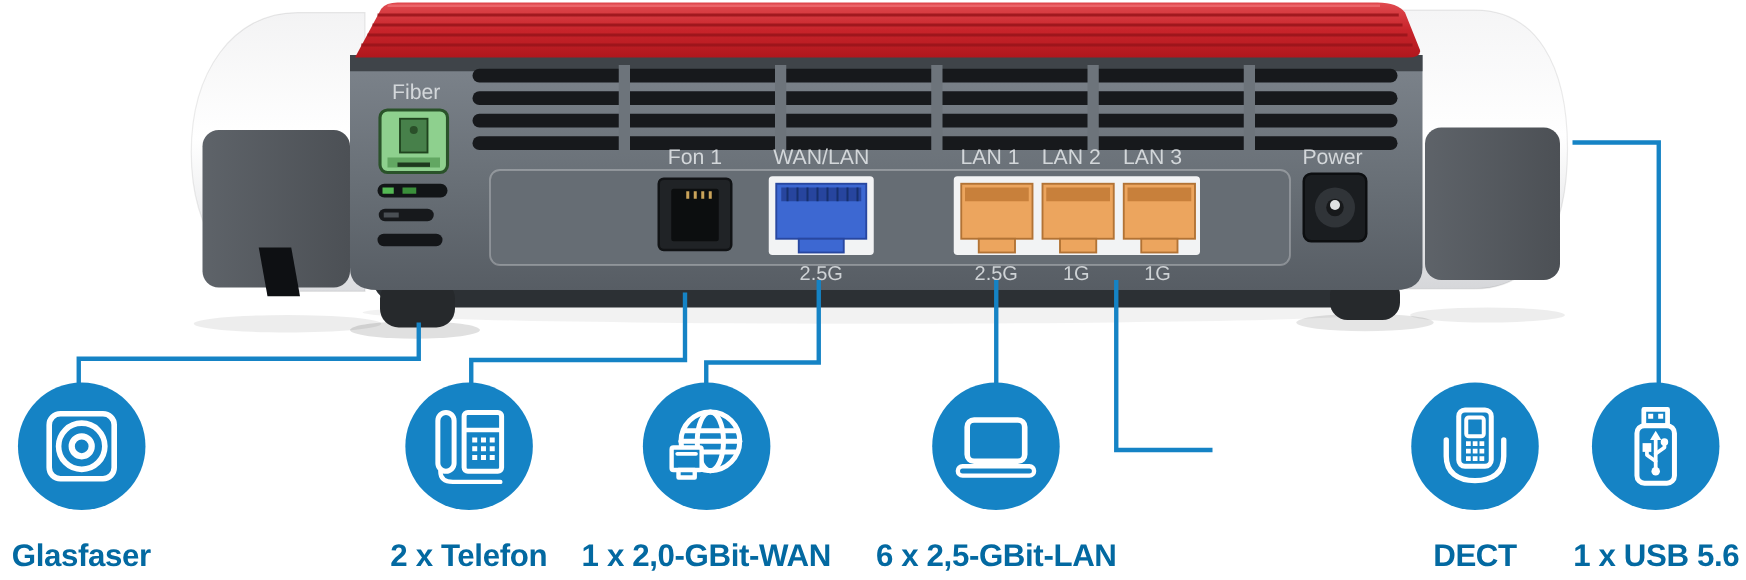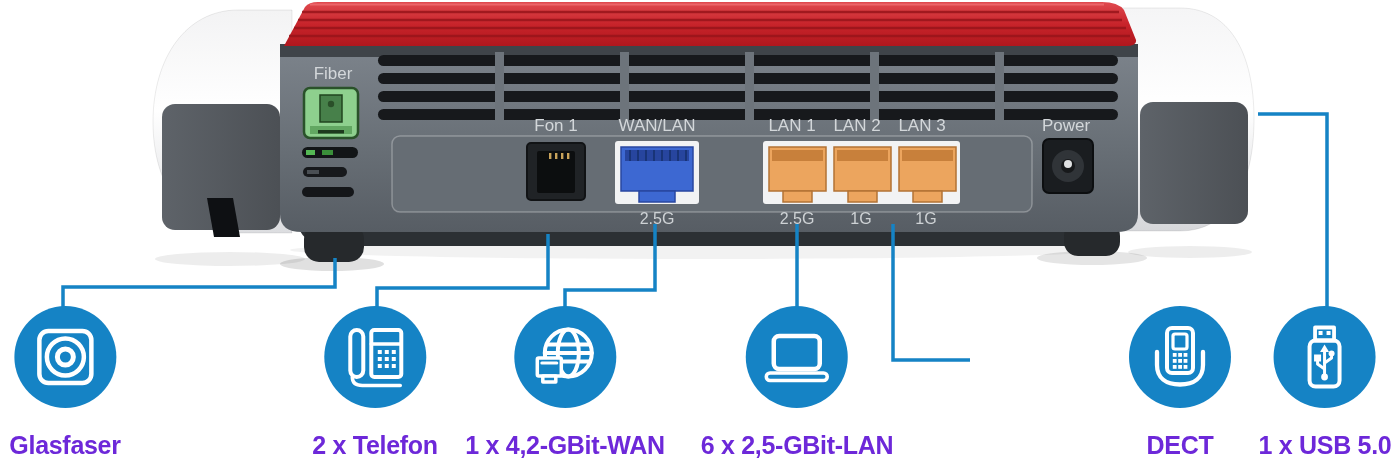--- a/index.html
+++ b/index.html
@@ -10,21 +10,21 @@
   }
   .stage svg{display:block;}
   .router-svg{position:absolute;left:0;top:0;z-index:1;}
   .lines-svg{position:absolute;left:0;top:0;z-index:2;}
   .feature{position:absolute;top:306px;transform:translateX(-50%);display:flex;flex-direction:column;align-items:center;z-index:3;}
   .feature .circle{
     width:102px;height:102px;border-radius:50%;background:#1583c5;
     display:flex;align-items:center;justify-content:center;flex:0 0 auto;
   }
   .feature .flabel{
-    margin-top:25px;font-size:25px;font-weight:bold;color:#6d28d9;
+    margin-top:25px;font-size:25px;font-weight:bold;color:#0369a1;
     letter-spacing:-0.3px;white-space:nowrap;line-height:1;
   }
   .ports-text{fill:#d3d7da;font-size:17px;font-family:"Liberation Sans",sans-serif;}
   .speed-text{fill:#ced2d5;font-size:16px;font-family:"Liberation Sans",sans-serif;}
 </style>
 </head>
 <body>
 
 <div class="stage">
 
@@ -244,21 +244,21 @@
         <line x1="16" y1="21.5" x2="58" y2="21.5"></line>
         <line x1="13.5" y1="30" x2="60.5" y2="30"></line>
         <line x1="16" y1="38.5" x2="58" y2="38.5"></line>
         <g fill="#1583c5" stroke-width="3.5">
           <rect x="6" y="35" width="24" height="18" rx="1.5"></rect>
           <rect x="11.5" y="53" width="13" height="6"></rect>
         </g>
         <line x1="10.5" y1="40" x2="25.5" y2="40" stroke-width="3"></line>
       </svg>
     </div>
-    <div class="flabel">1 x 4,2-GBit-WAN</div>
+    <div class="flabel">1 x 2,0-GBit-WAN</div>
   </div>
 
   <div class="feature" style="left:797px">
     <div class="circle">
       <svg width="68" height="68" viewBox="0 0 68 68" fill="none" stroke="#fff" stroke-width="4.5" stroke-linecap="round" stroke-linejoin="round">
         <rect x="11" y="13" width="46" height="33" rx="5.5"></rect>
         <rect x="3.5" y="50" width="61" height="7.5" rx="3.75" stroke-width="3.5"></rect>
       </svg>
     </div>
     <div class="flabel">6 x 2,5-GBit-LAN</div>
@@ -302,16 +302,16 @@
           <path d="M34,40 L41,35 L41,33.5"></path>
         </g>
         <g fill="#fff" stroke="none">
           <path d="M34,21.5 L29.5,29 L38.5,29 Z"></path>
           <rect x="23.5" y="31.5" width="7" height="7"></rect>
           <circle cx="41" cy="30.5" r="3"></circle>
           <circle cx="34" cy="54" r="3.4"></circle>
         </g>
       </svg>
     </div>
-    <div class="flabel">1 x USB 5.0</div>
+    <div class="flabel">1 x USB 5.6</div>
   </div>
 
 </div>
 
 </body></html>

